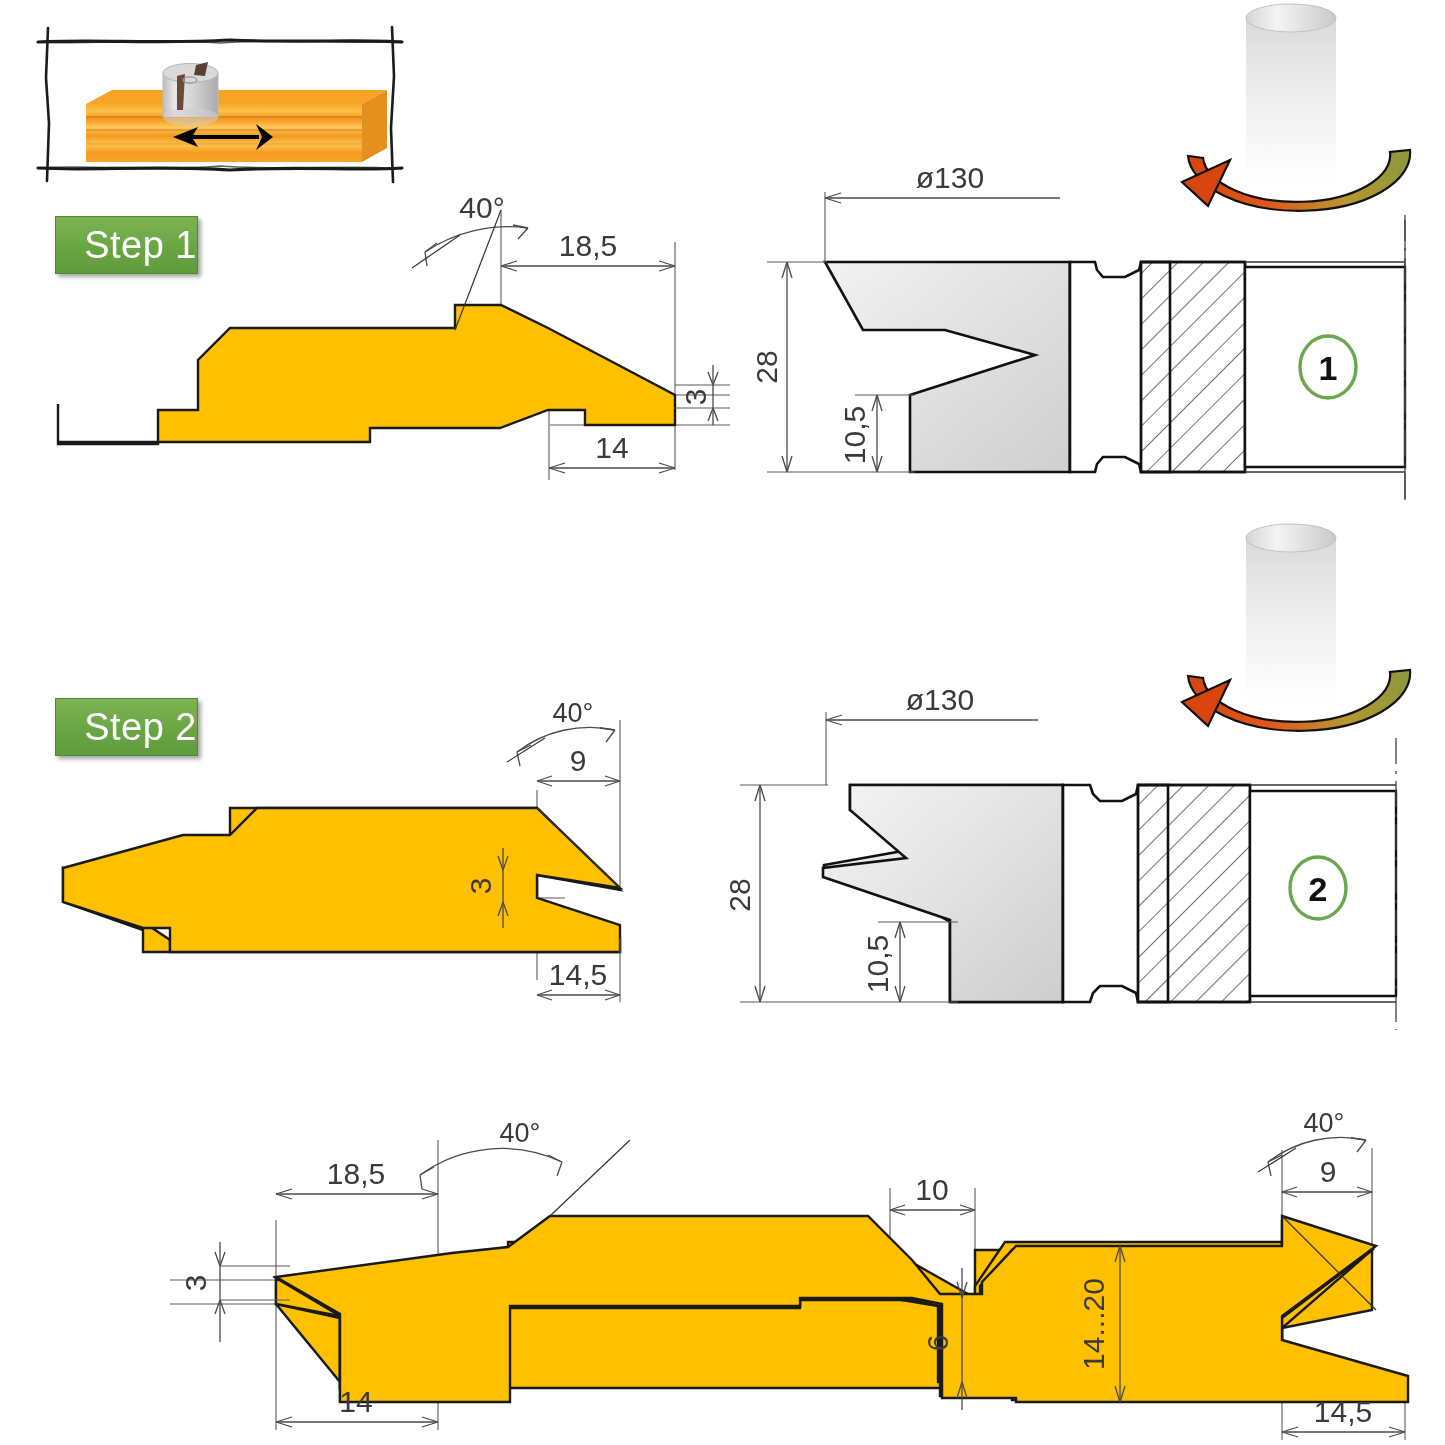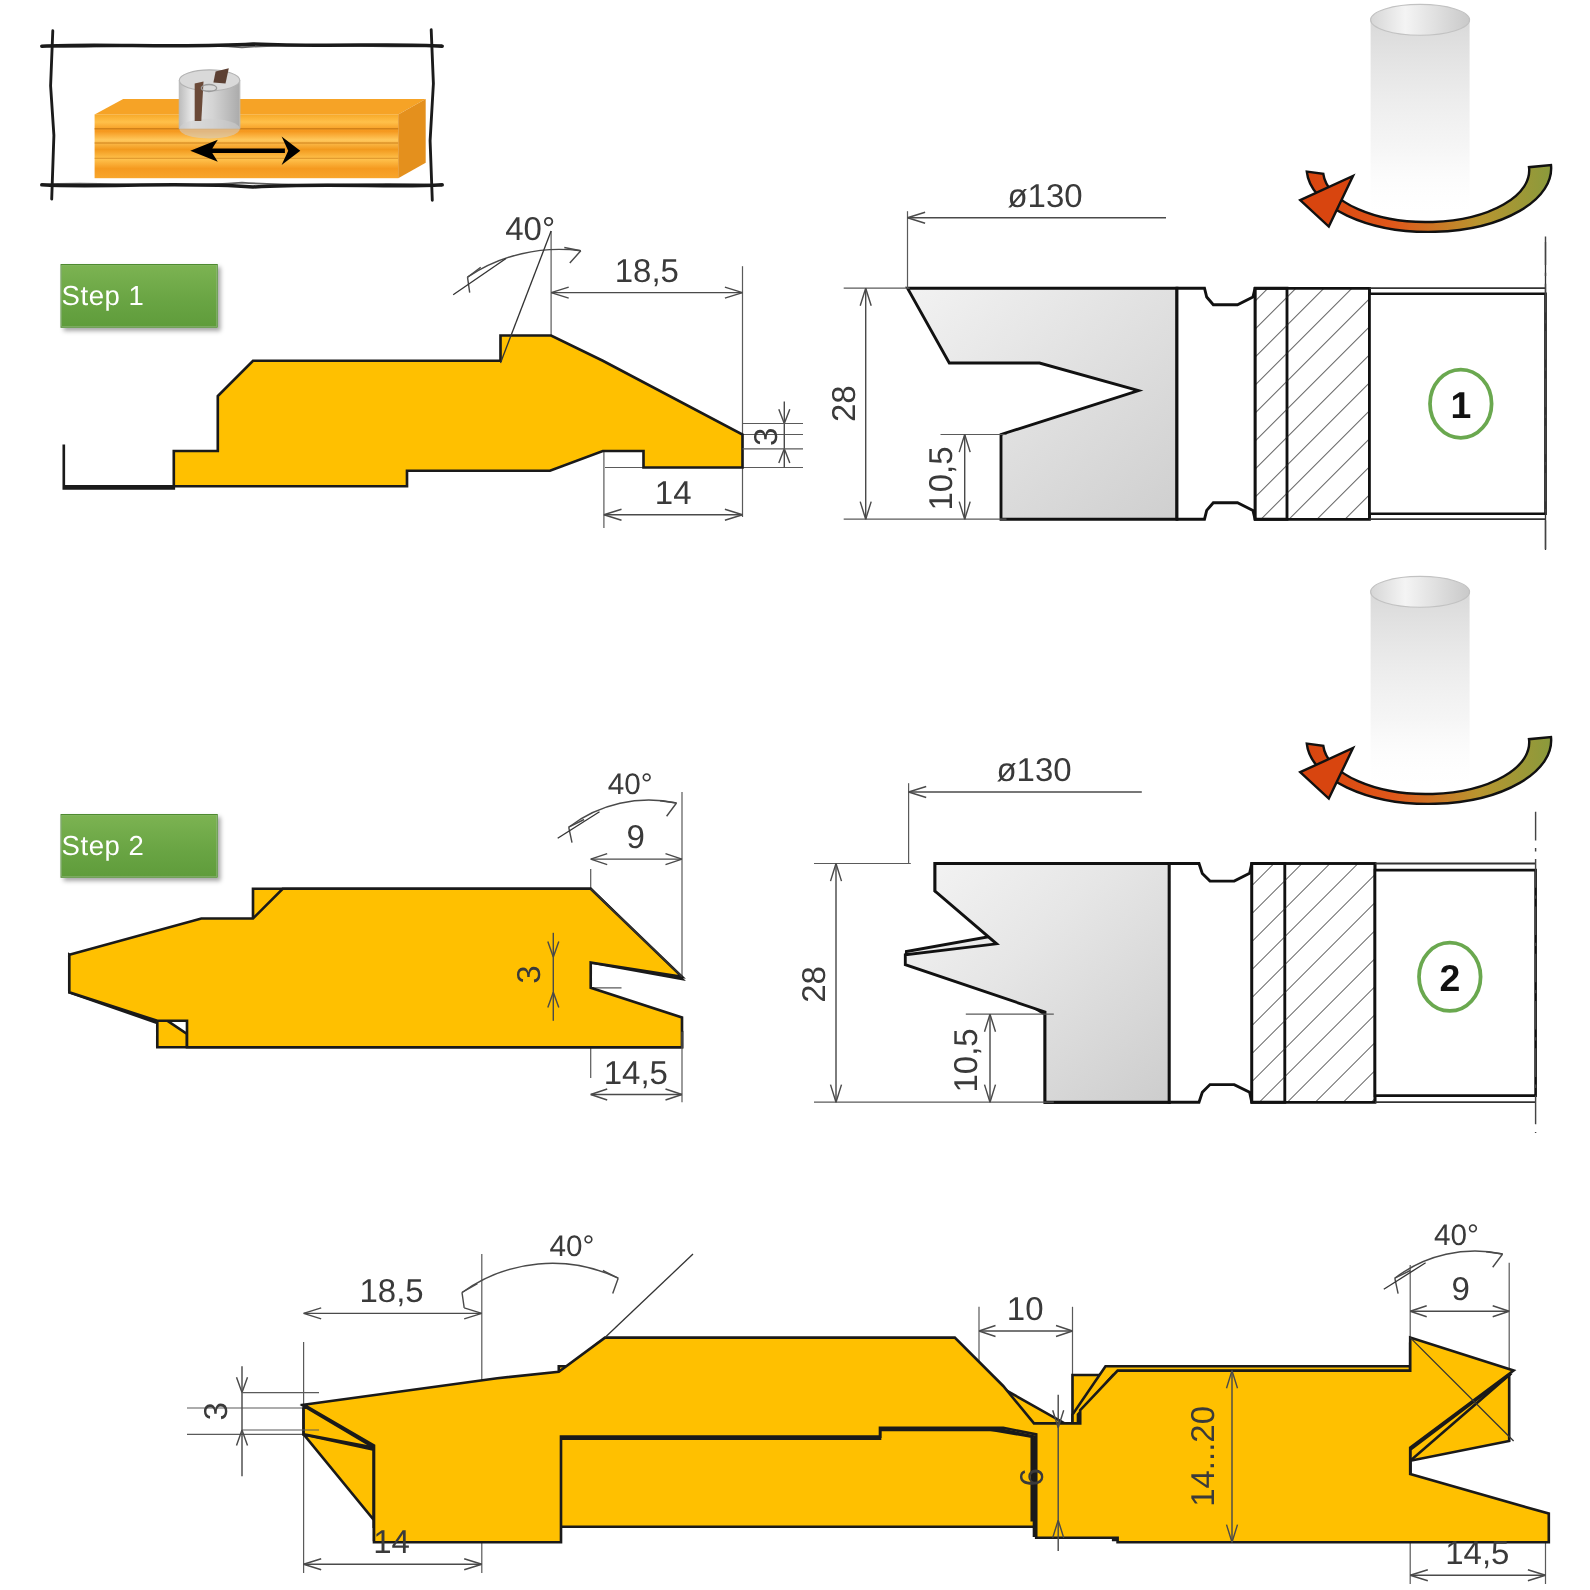--- a/index.html
+++ b/index.html
@@ -16,30 +16,29 @@
     height: 1445px;
     background: #ffffff;
     overflow: hidden;
   }
   .abs { position: absolute; }
 
   
   .step-badge {
     display: flex;
     align-items: center;
-    justify-content: flex-start;
+    justify-content: flex-end;
     background: linear-gradient(to bottom, #7cb352 0%, #6aa544 55%, #5f9c3b 100%);
     border: 1px solid #4e8a30;
     color: #ffffff;
-    font-size: 25px;
+    font-size: 38px;
     font-weight: 400;
     letter-spacing: 0.5px;
     box-shadow: 3px 3px 4px rgba(0,0,0,0.35);
     font-family: "Liberation Sans", sans-serif;
-    margin-top: 24px;
   }
 
   
   .sketch-box {
     border: 0;
   }
 
   svg { display: block; overflow: visible; }
 
   text {
@@ -308,21 +307,21 @@
       </g>
 
       <g>
         <path d="M35,158 A90,45 0 1 0 222,152 L242,150 A100,52 0 1 1 20,156 Z" fill="url(#arrowgrad1)" stroke="#111" stroke-width="2.2"></path>
         <polygon points="14,182 62,160 40,206" fill="#d8450f" stroke="#111" stroke-width="2.2"></polygon>
         <polygon points="158,186 222,152 242,150 200,200" fill="none" stroke="none"></polygon>
       </g>
     </svg>
   </div>
 
-  <div class="abs step-badge" style="left:55px; top:716px; width:141px; height:56px;">
+  <div class="abs step-badge" style="left:55px; top:698px; width:141px; height:56px;">
     <span>Step 2</span>
   </div>
 
   <div class="abs" style="left:25px; top:690px; width:700px; height:330px;">
     <svg width="700" height="330" viewBox="0 0 700 330">
       <g>
         <line class="extline" x1="512" y1="100" x2="512" y2="290"></line>
         <line class="extline" x1="595" y1="30" x2="595" y2="200"></line>
         <line class="extline" x1="440" y1="185" x2="540" y2="185"></line>
         <line class="extline" x1="440" y1="208" x2="540" y2="208"></line>

